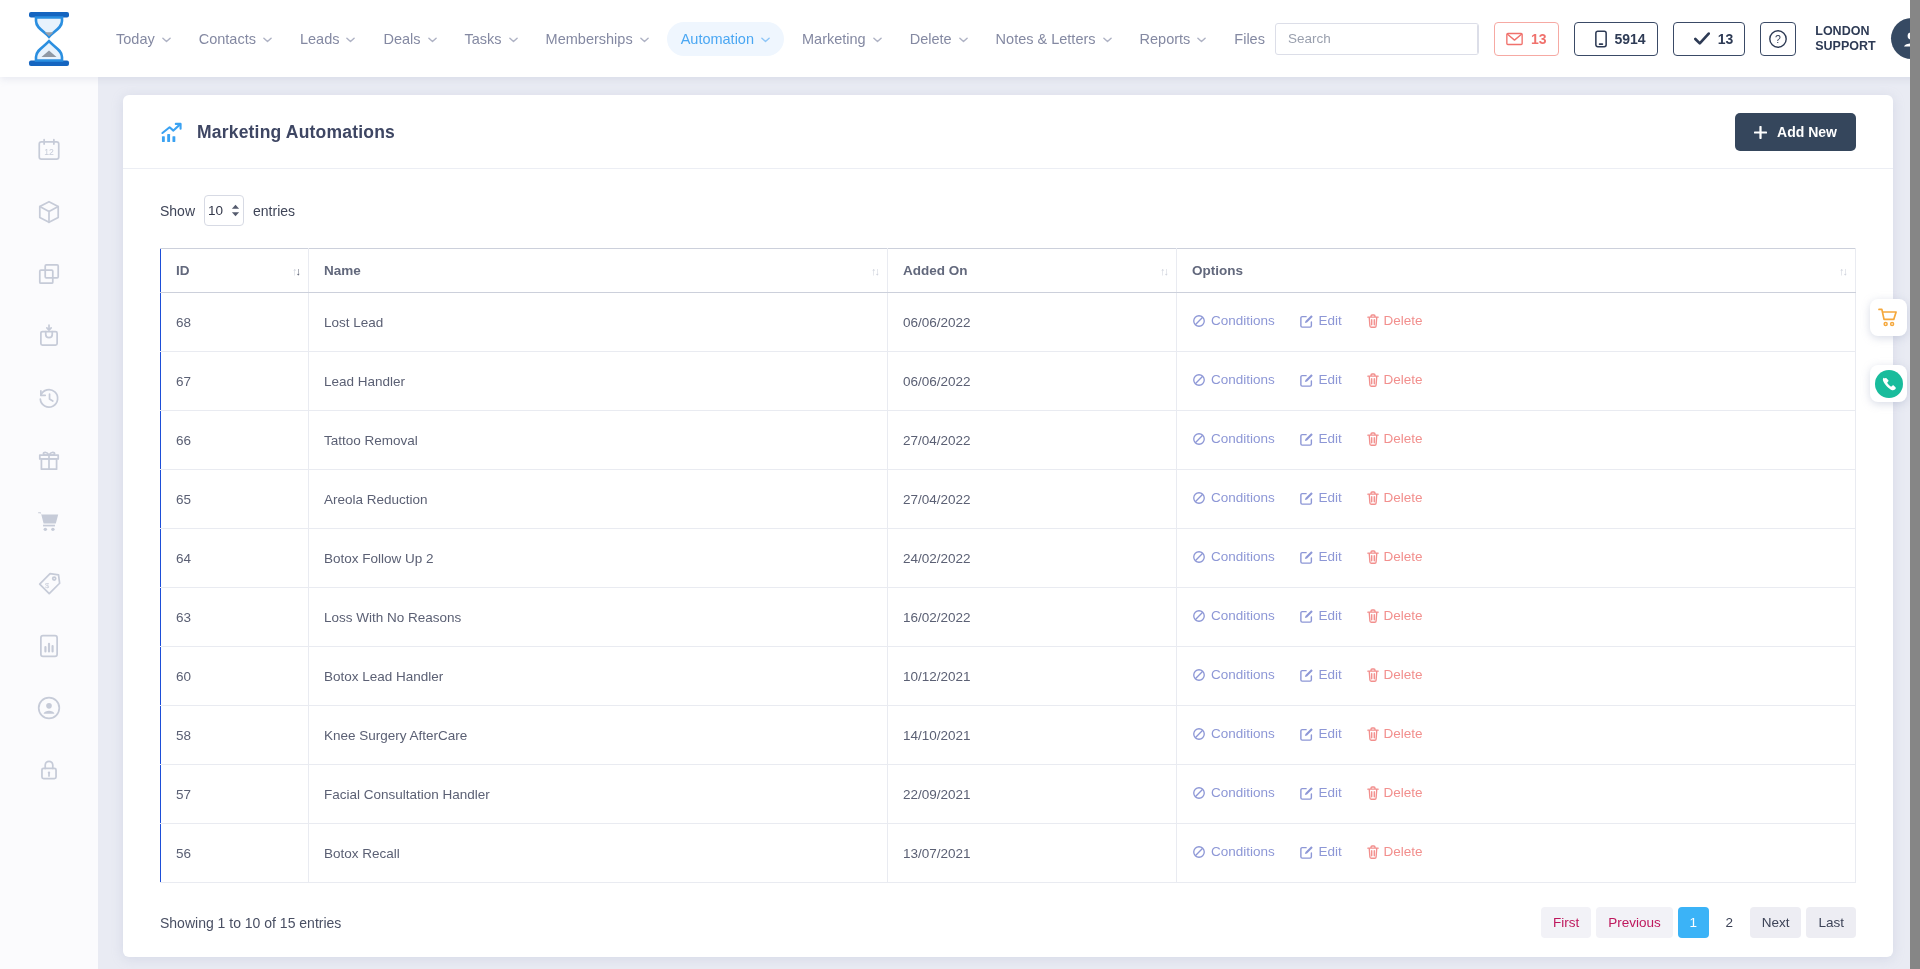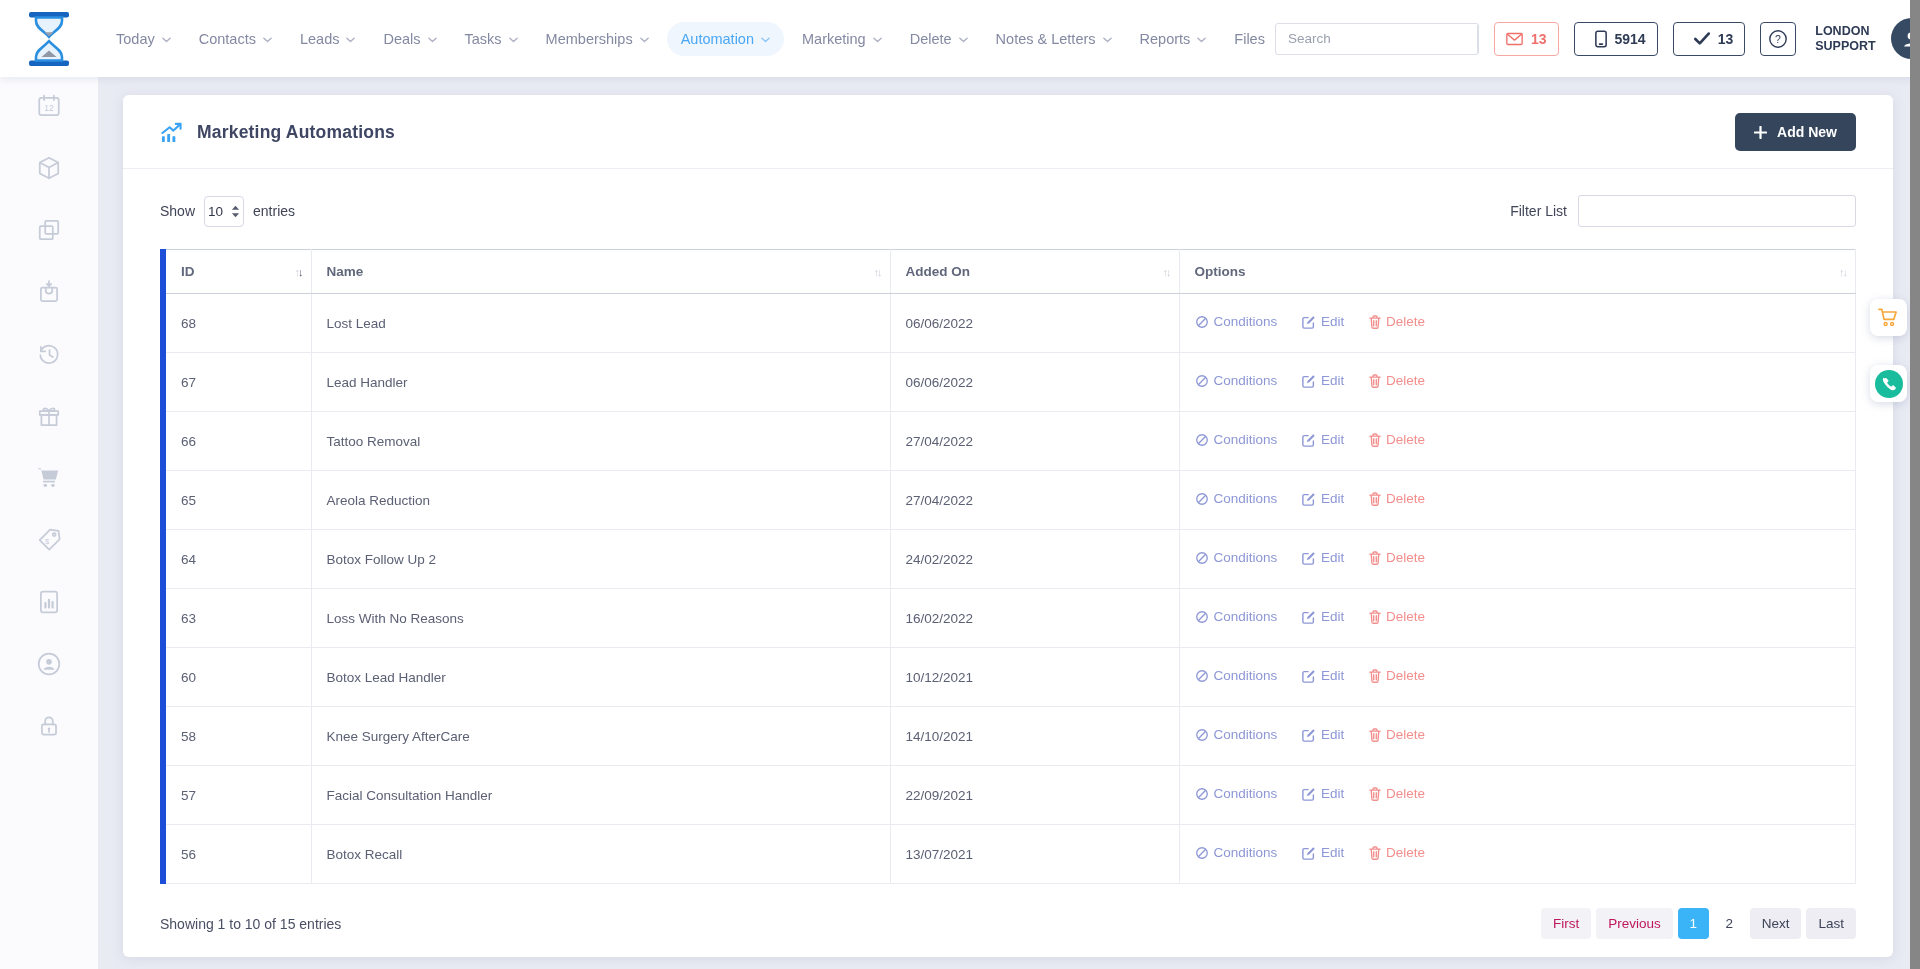--- a/index.html
+++ b/index.html
@@ -59,21 +59,21 @@
   .account { font-size:12.5px; font-weight:bold; color:#2e3b55; line-height:15px; margin-left:4px; }
   .avatar {
     width:41px; height:41px; border-radius:50%; background:#364a63;
     display:flex; align-items:center; justify-content:center; color:#fff; cursor:pointer;
   }
 
   
   .sidebar {
     position:absolute; top:77px; left:0; width:98px; height:892px;
     background:#fbfbfd; display:flex; flex-direction:column; align-items:center;
-    padding-top:16px; gap:36px;
+    padding-top:60px; gap:36px;
   }
   .side-item { color:#c6cbd8; cursor:pointer; }
 
   
   .main-card {
     position:absolute; left:123px; top:95px; width:1770px; height:862px;
     background:#fff; border-radius:6px;
     box-shadow:0 2px 12px rgba(160,170,200,.28);
   }
   .card-header {
@@ -106,21 +106,21 @@
 
   .table-wrap { padding:4px 37px 0; }
   table { width:100%; border-collapse:collapse; table-layout:fixed; }
   col.c1 { width:148px; } col.c2 { width:579px; } col.c3 { width:289px; }
   thead th {
     height:44px; text-align:left; font-size:13.5px; font-weight:bold; color:#62687c;
     border-top:1px solid #ccd0db; border-bottom:1px solid #ccd0db;
     padding:0 15px; position:relative; cursor:pointer; background:#fff;
   }
   thead th, tbody td { border-right:1px solid #e9ebf1; }
-  thead th:first-child, tbody td:first-child { border-left:6px solid #1d4ed8; }
+  thead th:first-child, tbody td:first-child { border-left:1px solid #1d4ed8; }
   thead th:last-child, tbody td:last-child { border-right:1px solid #e9ebf1; }
   .arrows { position:absolute; right:9px; top:50%; transform:translateY(-50%);
     font-style:normal; font-size:11px; color:#ccd0db; letter-spacing:-2px; }
   .arrows i { font-style:normal; }
   .arrows i.on { color:#555b6e; }
   tbody td {
     height:59px; border-bottom:1px solid #e9ebf1;
     font-size:13.5px; color:#5b6074; padding:0 15px; background:#fff;
   }
   .act {
@@ -415,24 +415,20 @@
       <div class="select-box">
         <span>10</span>
         <span class="updown">
             <svg width="9" height="13" viewBox="0 0 10 14" fill="currentColor">
               <path d="M5 0.5L9 5H1z"></path>
               <path d="M5 13.5L1 9h8z"></path>
             </svg>
           </span>
       </div>
       <span>entries</span>
-    </div>
-    <div class="filter">
-      <span>Filter List</span>
-      <input type="text" style="">
     </div>
   </div>
 
   <div class="table-wrap">
     <table>
       <colgroup>
           <col class="c1">
           <col class="c2">
           <col class="c3">
           <col class="c4">

